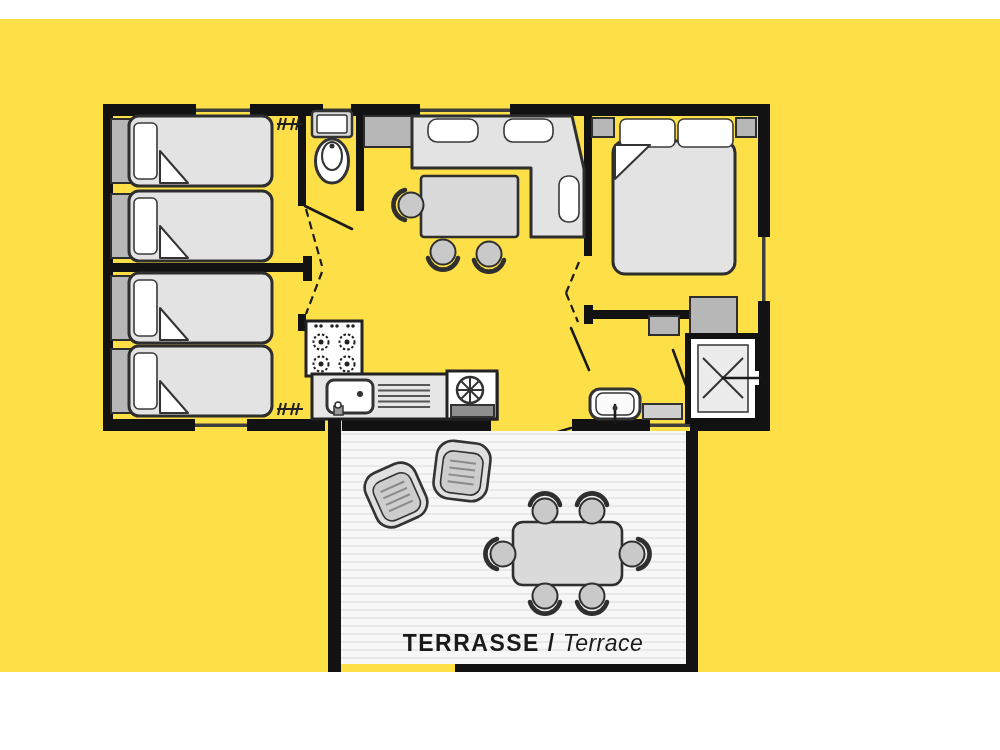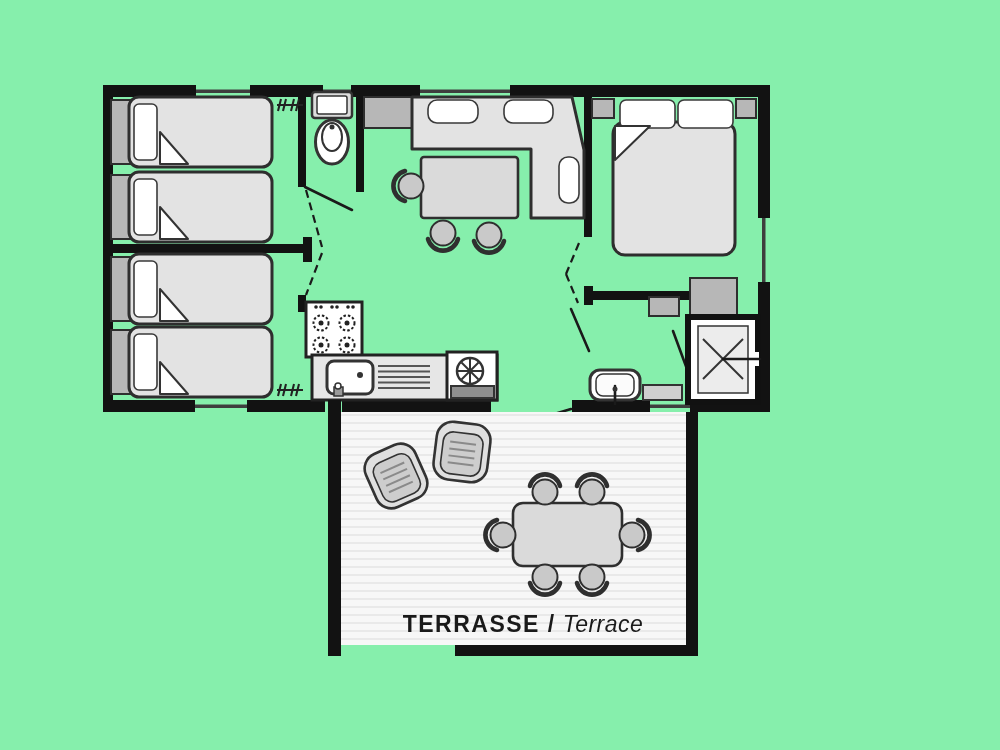--- a/index.html
+++ b/index.html
@@ -1,17 +1,17 @@
 <!DOCTYPE html>
 <html style="--wall: #121212; --outline: #2e2e2e; --fill-light: #e3e3e3; --fill-mid: #b7b7b7; --fill-dark: #8f8f8f; --paper: #ffffff; --deck-bg: #f7f7f7; --deck-stripe: #e9e9e9; --label: #1a1a1a;"><head>
 <meta charset="utf-8">
 <style>
   html,body{margin:0;padding:0;background:#ffffff;}
   body{width:1000px;height:750px;font-family:"Liberation Sans",sans-serif;}
-  .plan-wrap{position:relative;width:1000px;height:750px;background:#86efac;overflow:hidden;}
+  .plan-wrap{position:relative;width:1000px;height:653px;background:#fde047;overflow:hidden;margin-top:19px;}
   svg{display:block;}
 
   .wall{fill:var(--wall,#121212);}
   .win{fill:#3e3e3e;}
   .cap{fill:var(--wall,#121212);}
   .mid{fill:var(--fill-mid,#b7b7b7);stroke:var(--outline,#2e2e2e);stroke-width:2;}
   .mattress{fill:var(--fill-light,#e3e3e3);stroke:var(--outline,#2e2e2e);stroke-width:3;}
   .pillow{fill:#ffffff;stroke:#3a3a3a;stroke-width:1.6;}
   .fold{fill:#ffffff;stroke:#333;stroke-width:2;stroke-linejoin:round;}
   .unit{fill:#ffffff;stroke:#222;stroke-width:3;}

